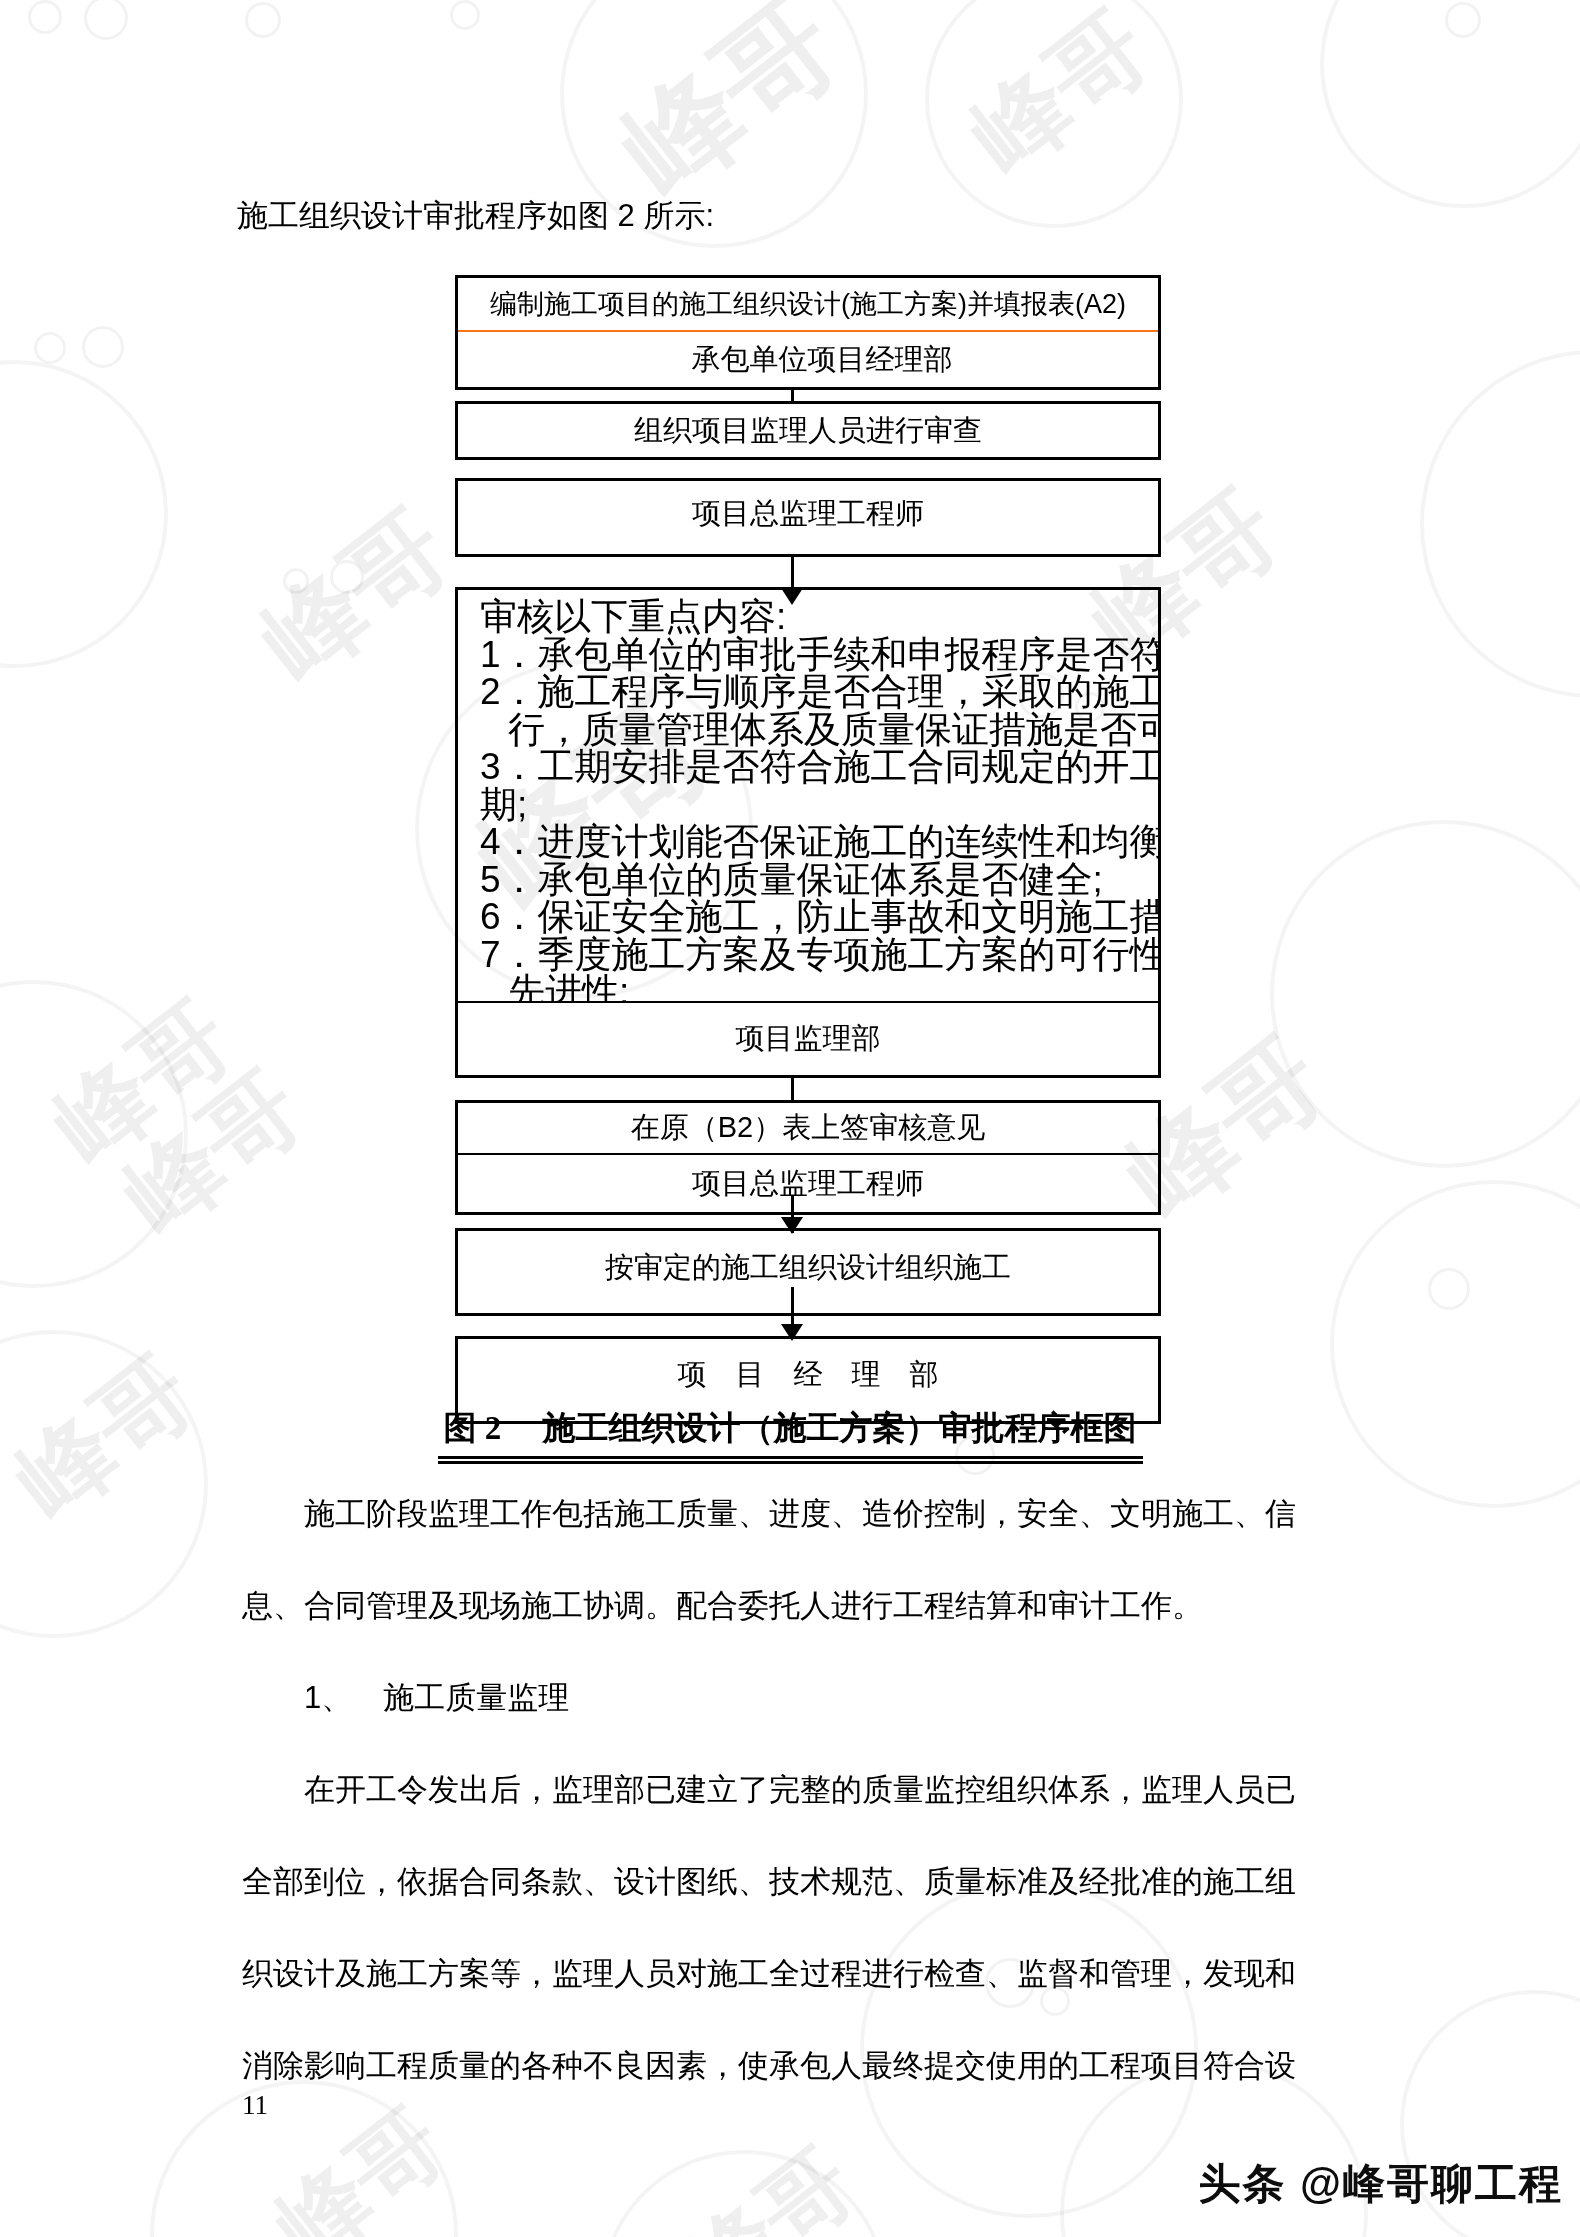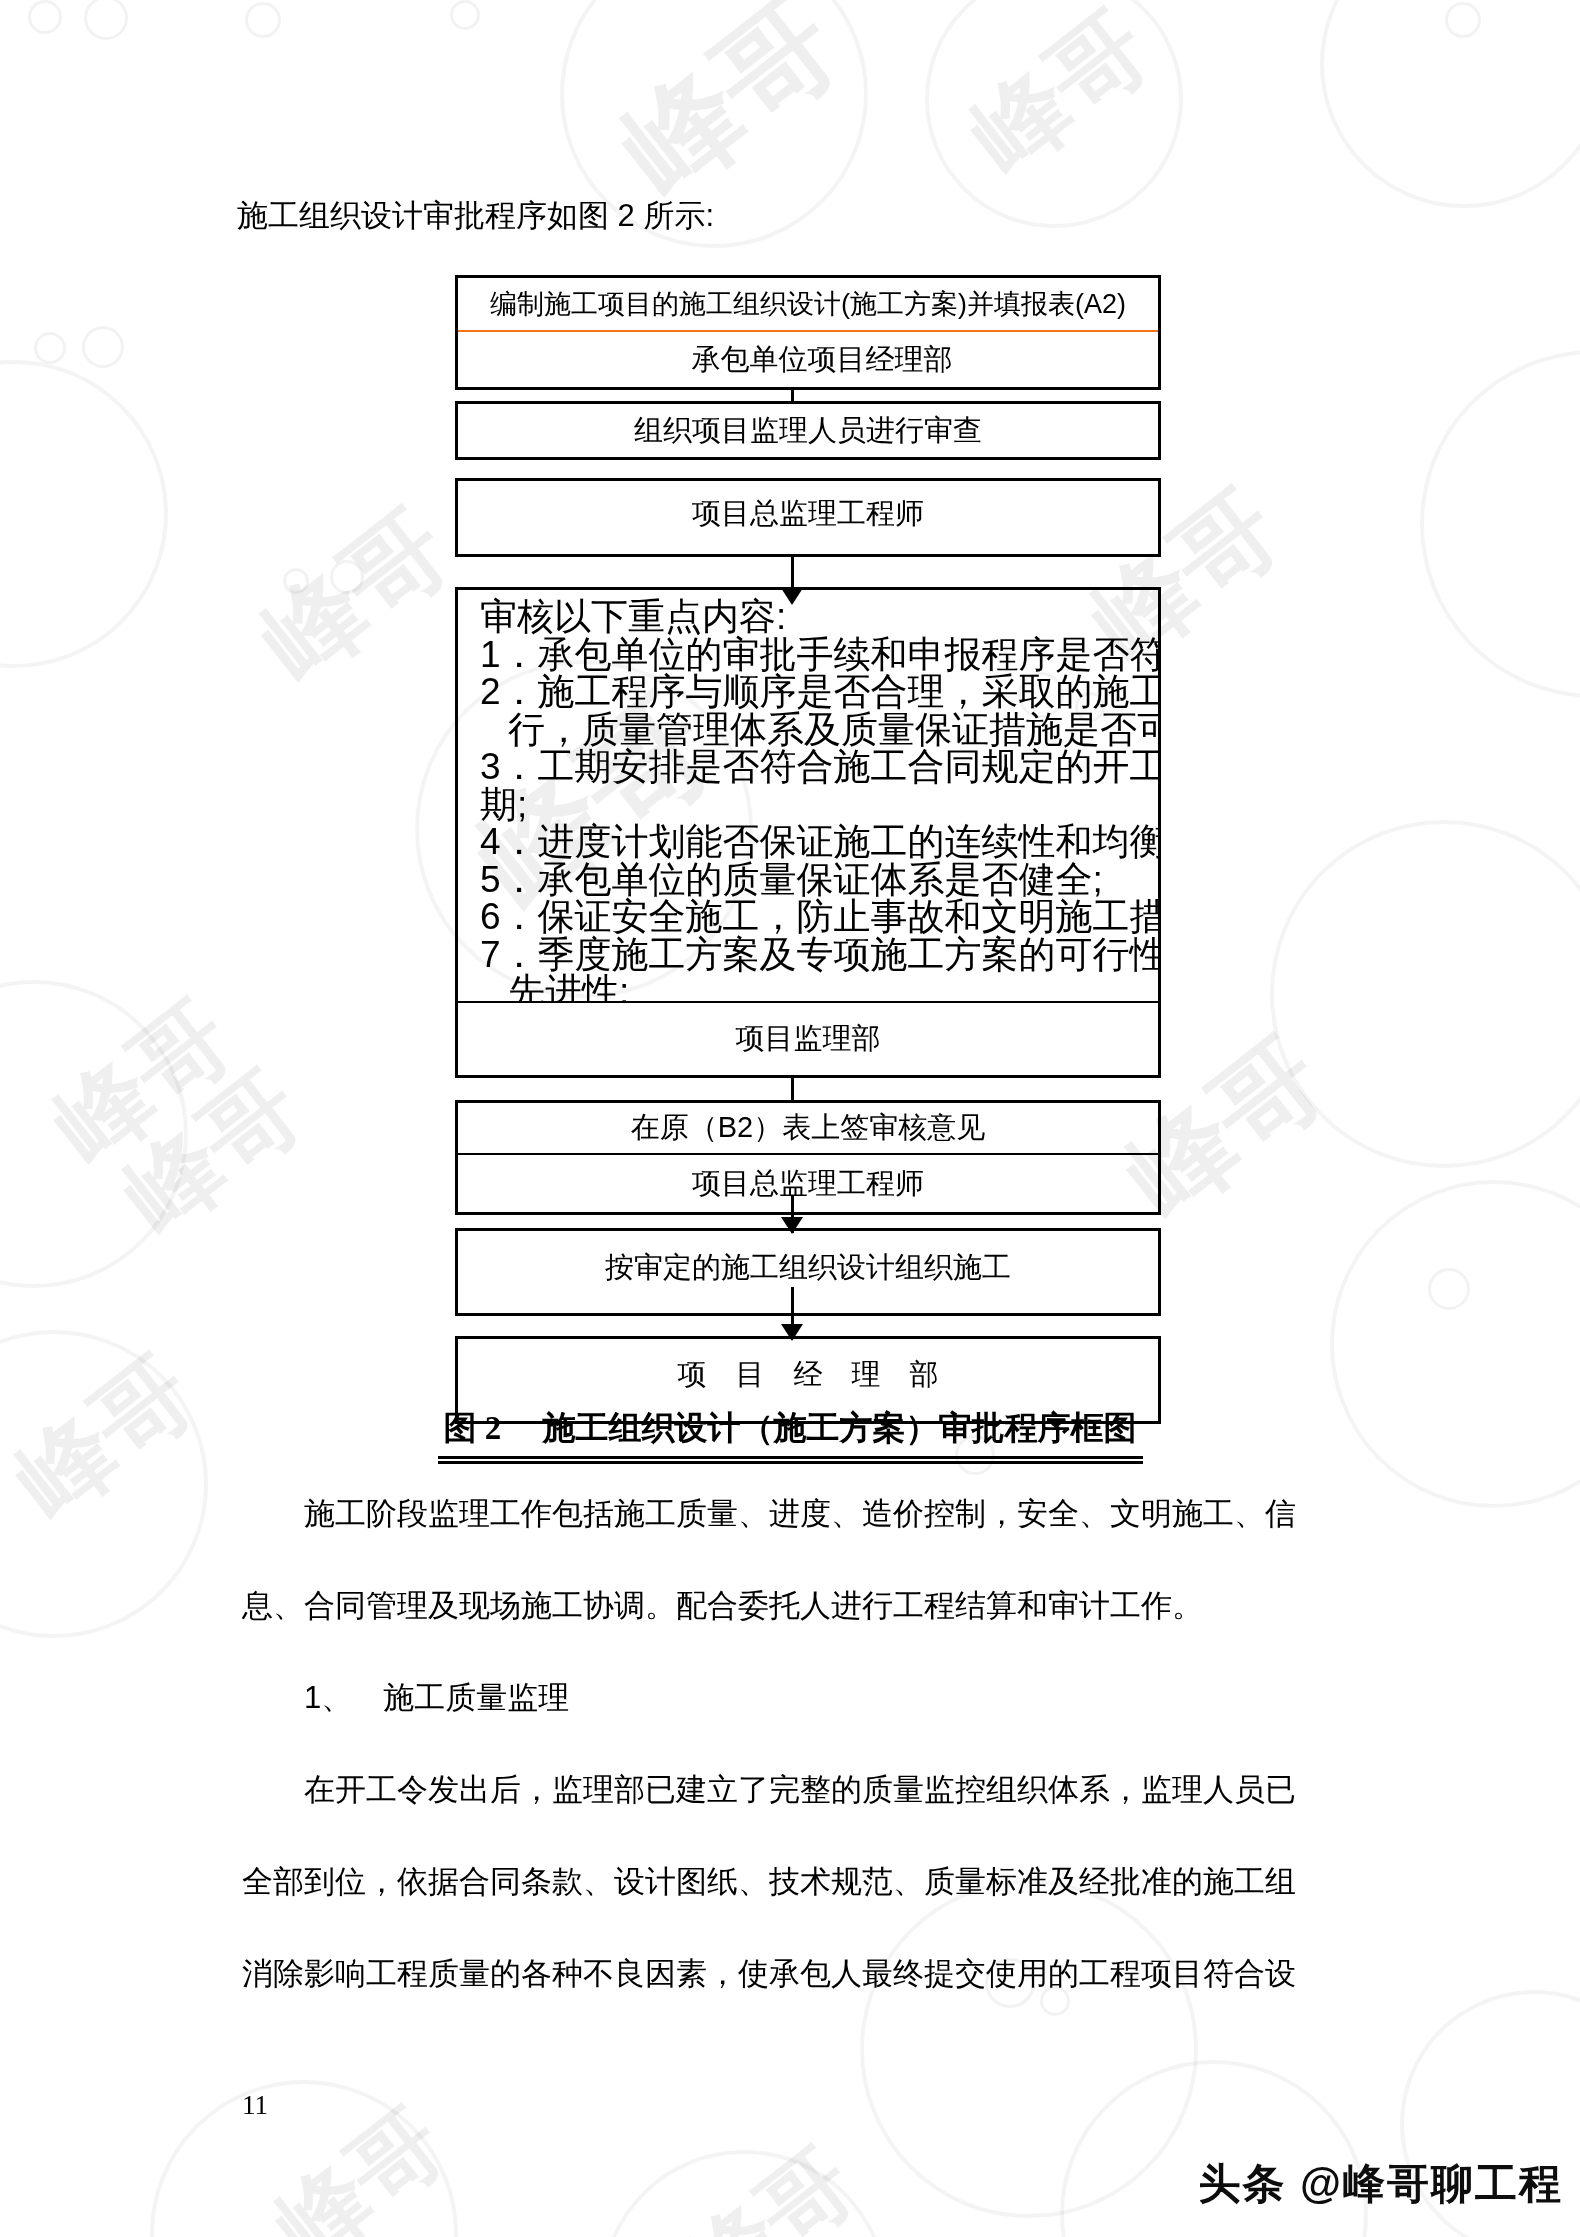--- a/index.html
+++ b/index.html
@@ -166,20 +166,21 @@
     <div class="caption-wrap">
       <span class="caption">图 2　 施工组织设计（施工方案）审批程序框图</span>
     </div>
 
     <div class="bodytext">
       <div class="bline bindent">施工阶段监理工作包括施工质量、进度、造价控制，安全、文明施工、信</div>
       <div class="bline">息、合同管理及现场施工协调。配合委托人进行工程结算和审计工作。</div>
       <div class="bline bindent">1、　施工质量监理</div>
       <div class="bline bindent">在开工令发出后，监理部已建立了完整的质量监控组织体系，监理人员已</div>
       <div class="bline">全部到位，依据合同条款、设计图纸、技术规范、质量标准及经批准的施工组</div>
+      <div class="bline">织设计及施工方案等，监理人员对施工全过程进行检查、监督和管理，发现和</div>
       <div class="bline">消除影响工程质量的各种不良因素，使承包人最终提交使用的工程项目符合设</div>
     </div>
 
     <div class="pagenum">11</div>
 
     <div class="credit">头条 @峰哥聊工程</div>
 
   </div>
 </div>
 

